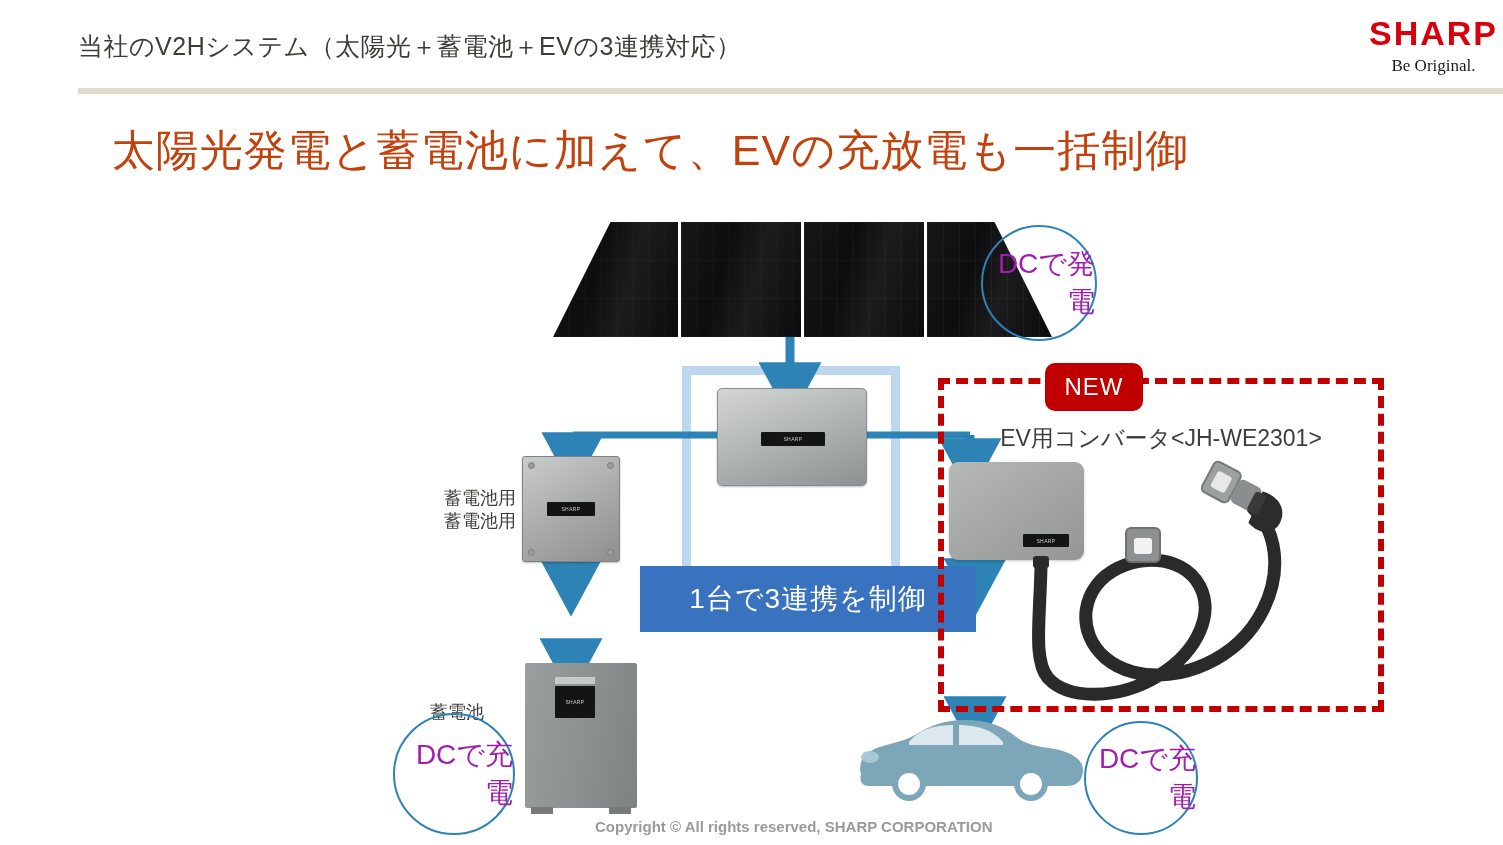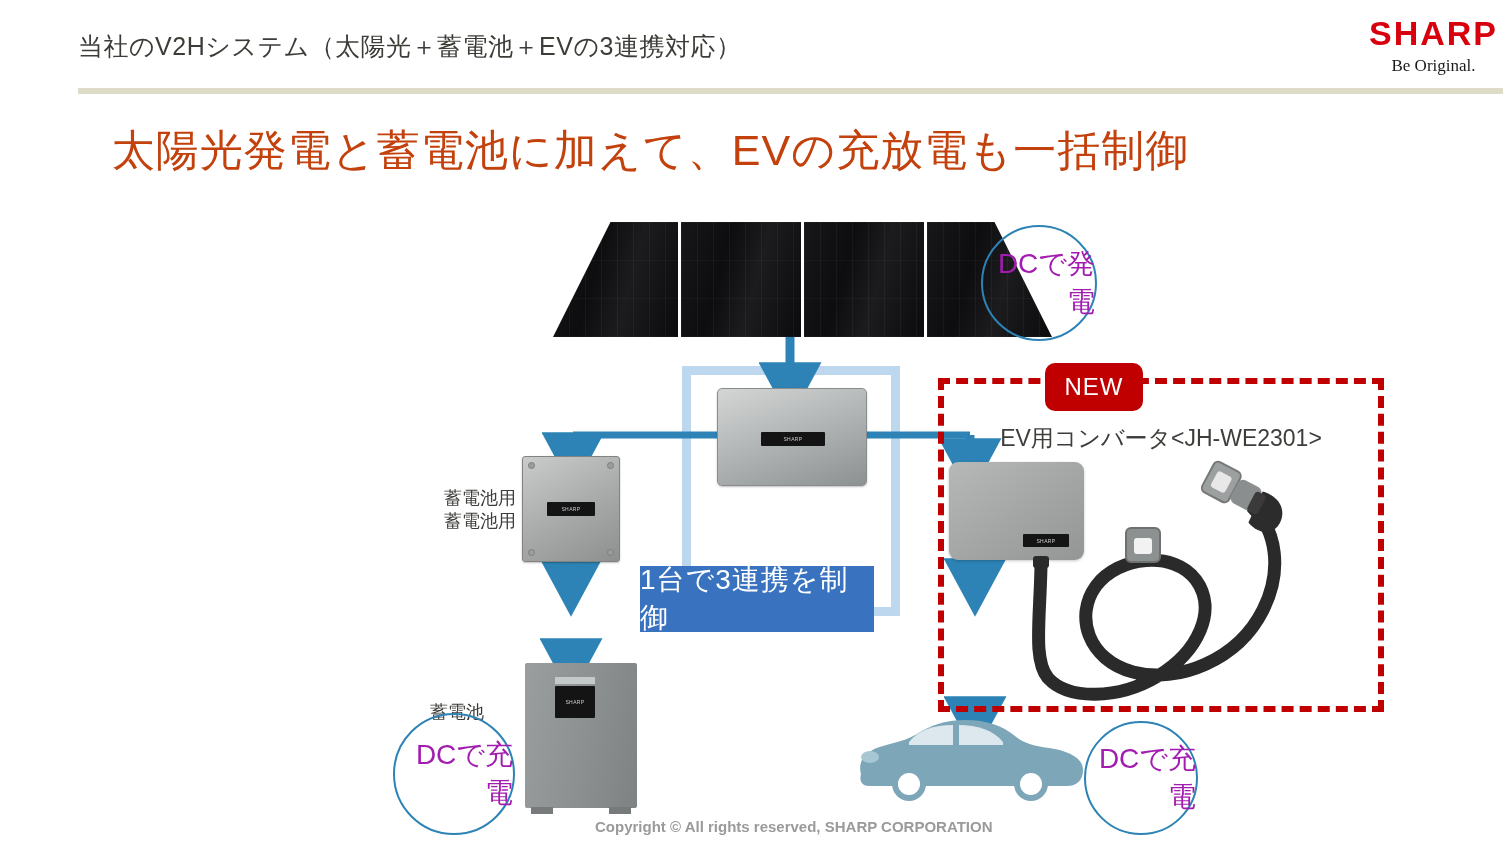--- a/index.html
+++ b/index.html
@@ -195,21 +195,21 @@
     color: #3d3d3a;
     font-size: 18px;
     line-height: 1.28;
     text-align: center;
   }
 
   
   #banner {
     position: absolute;
     left: 592px; top: 566px;
-    width: 234px; height: 66px;
+    width: 336px; height: 66px;
     background: #3973c0;
     color: #ffffff;
     font-size: 28px;
     display: flex;
     align-items: center;
     justify-content: center;
     letter-spacing: 1px;
   }
 
   

